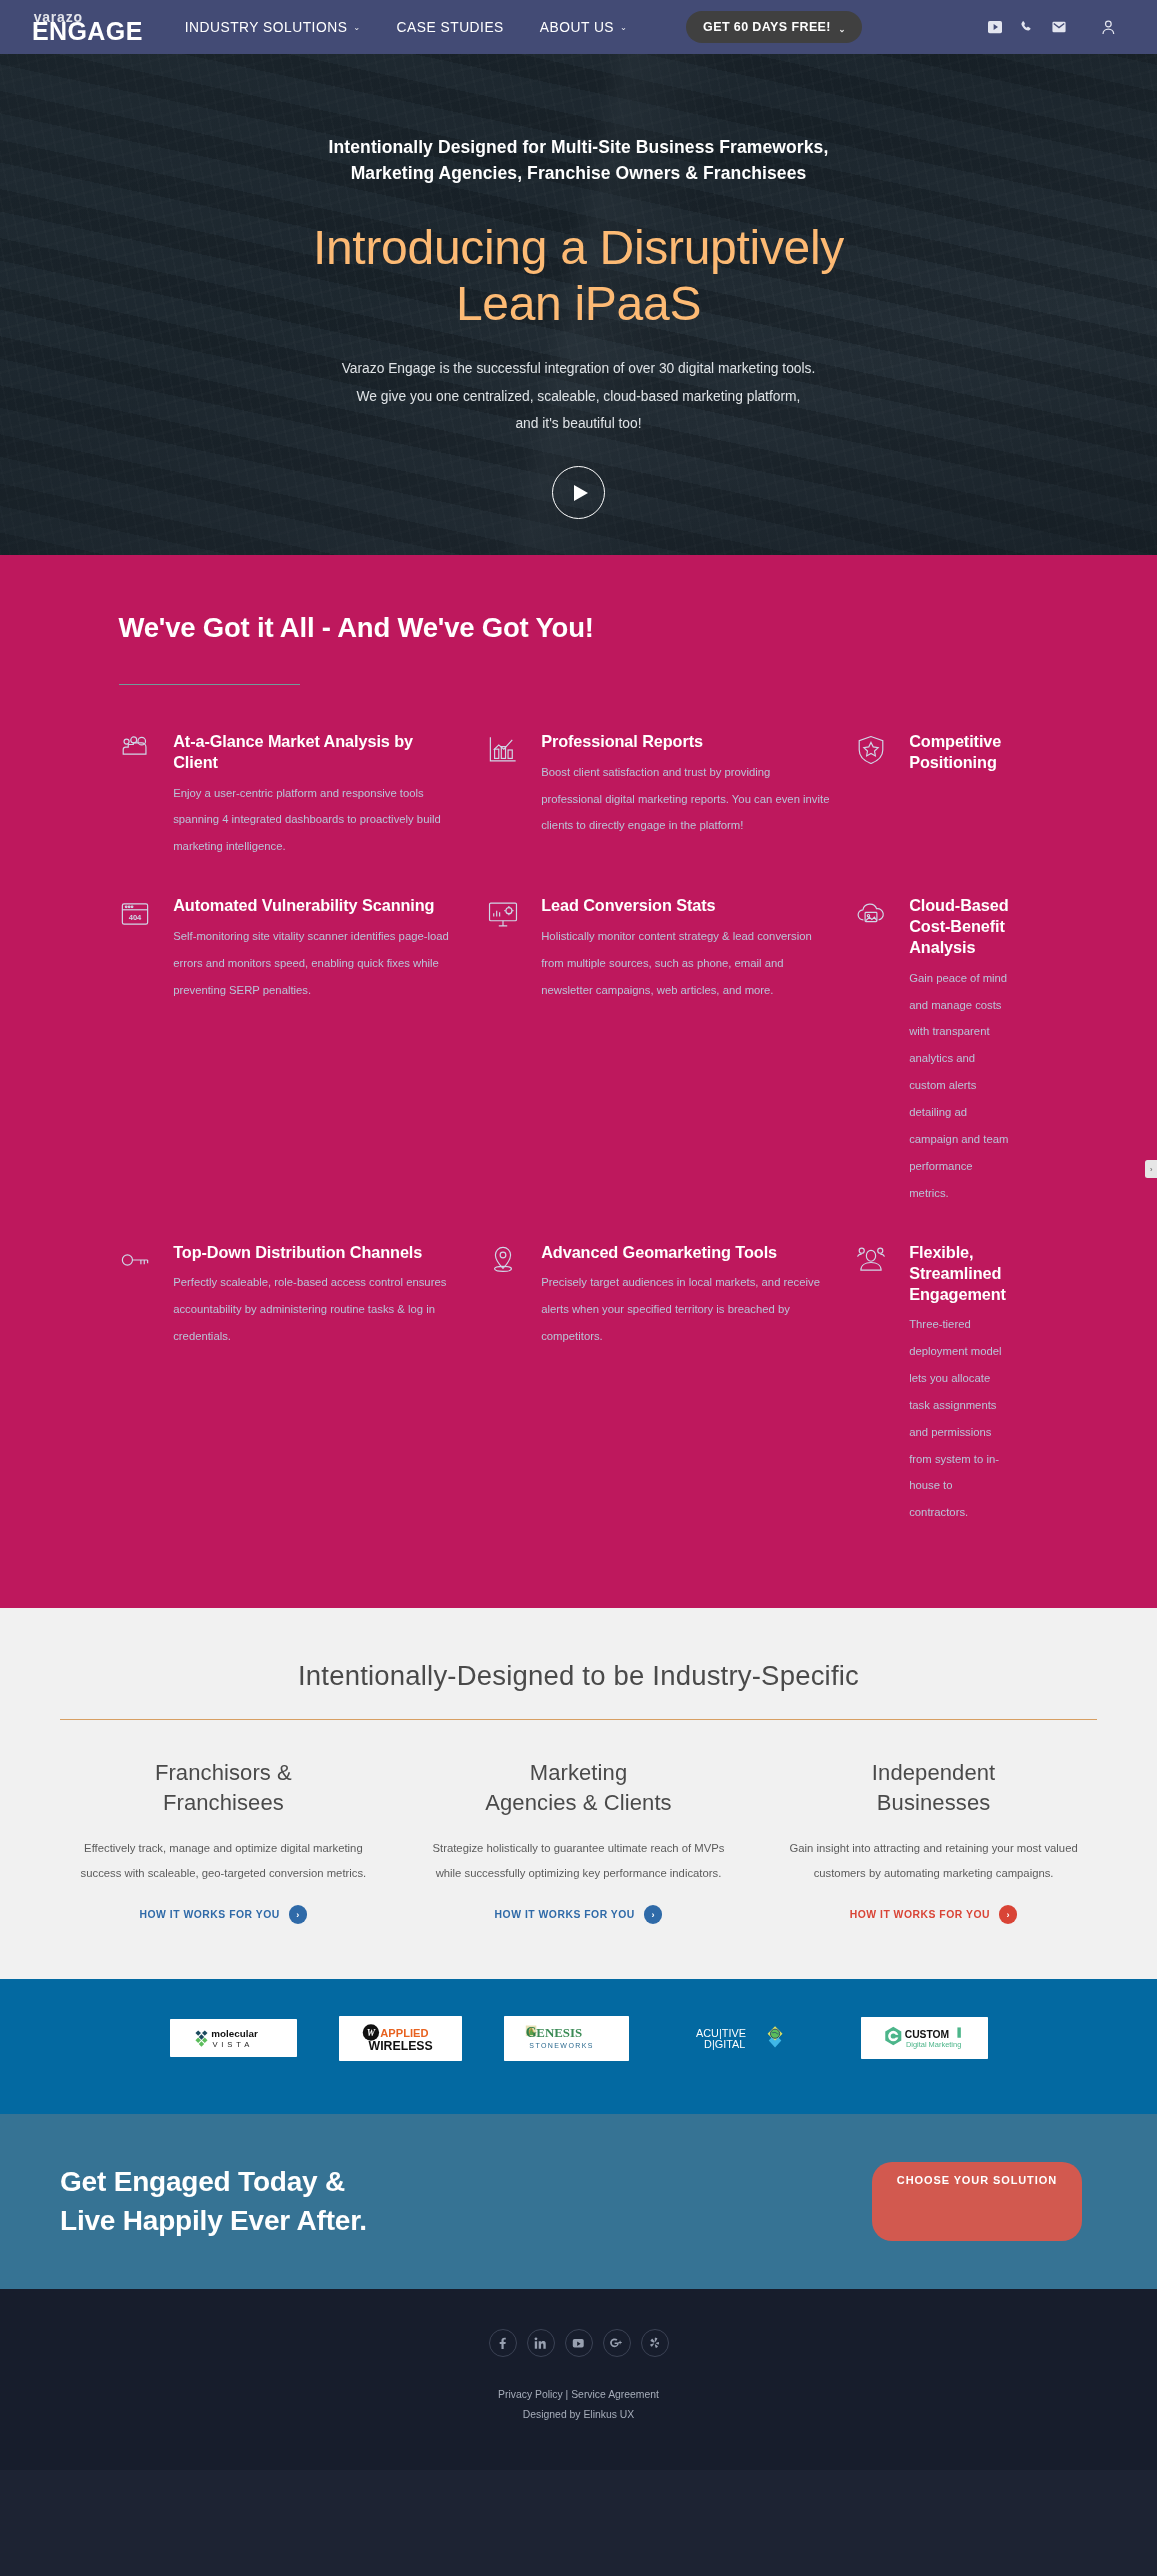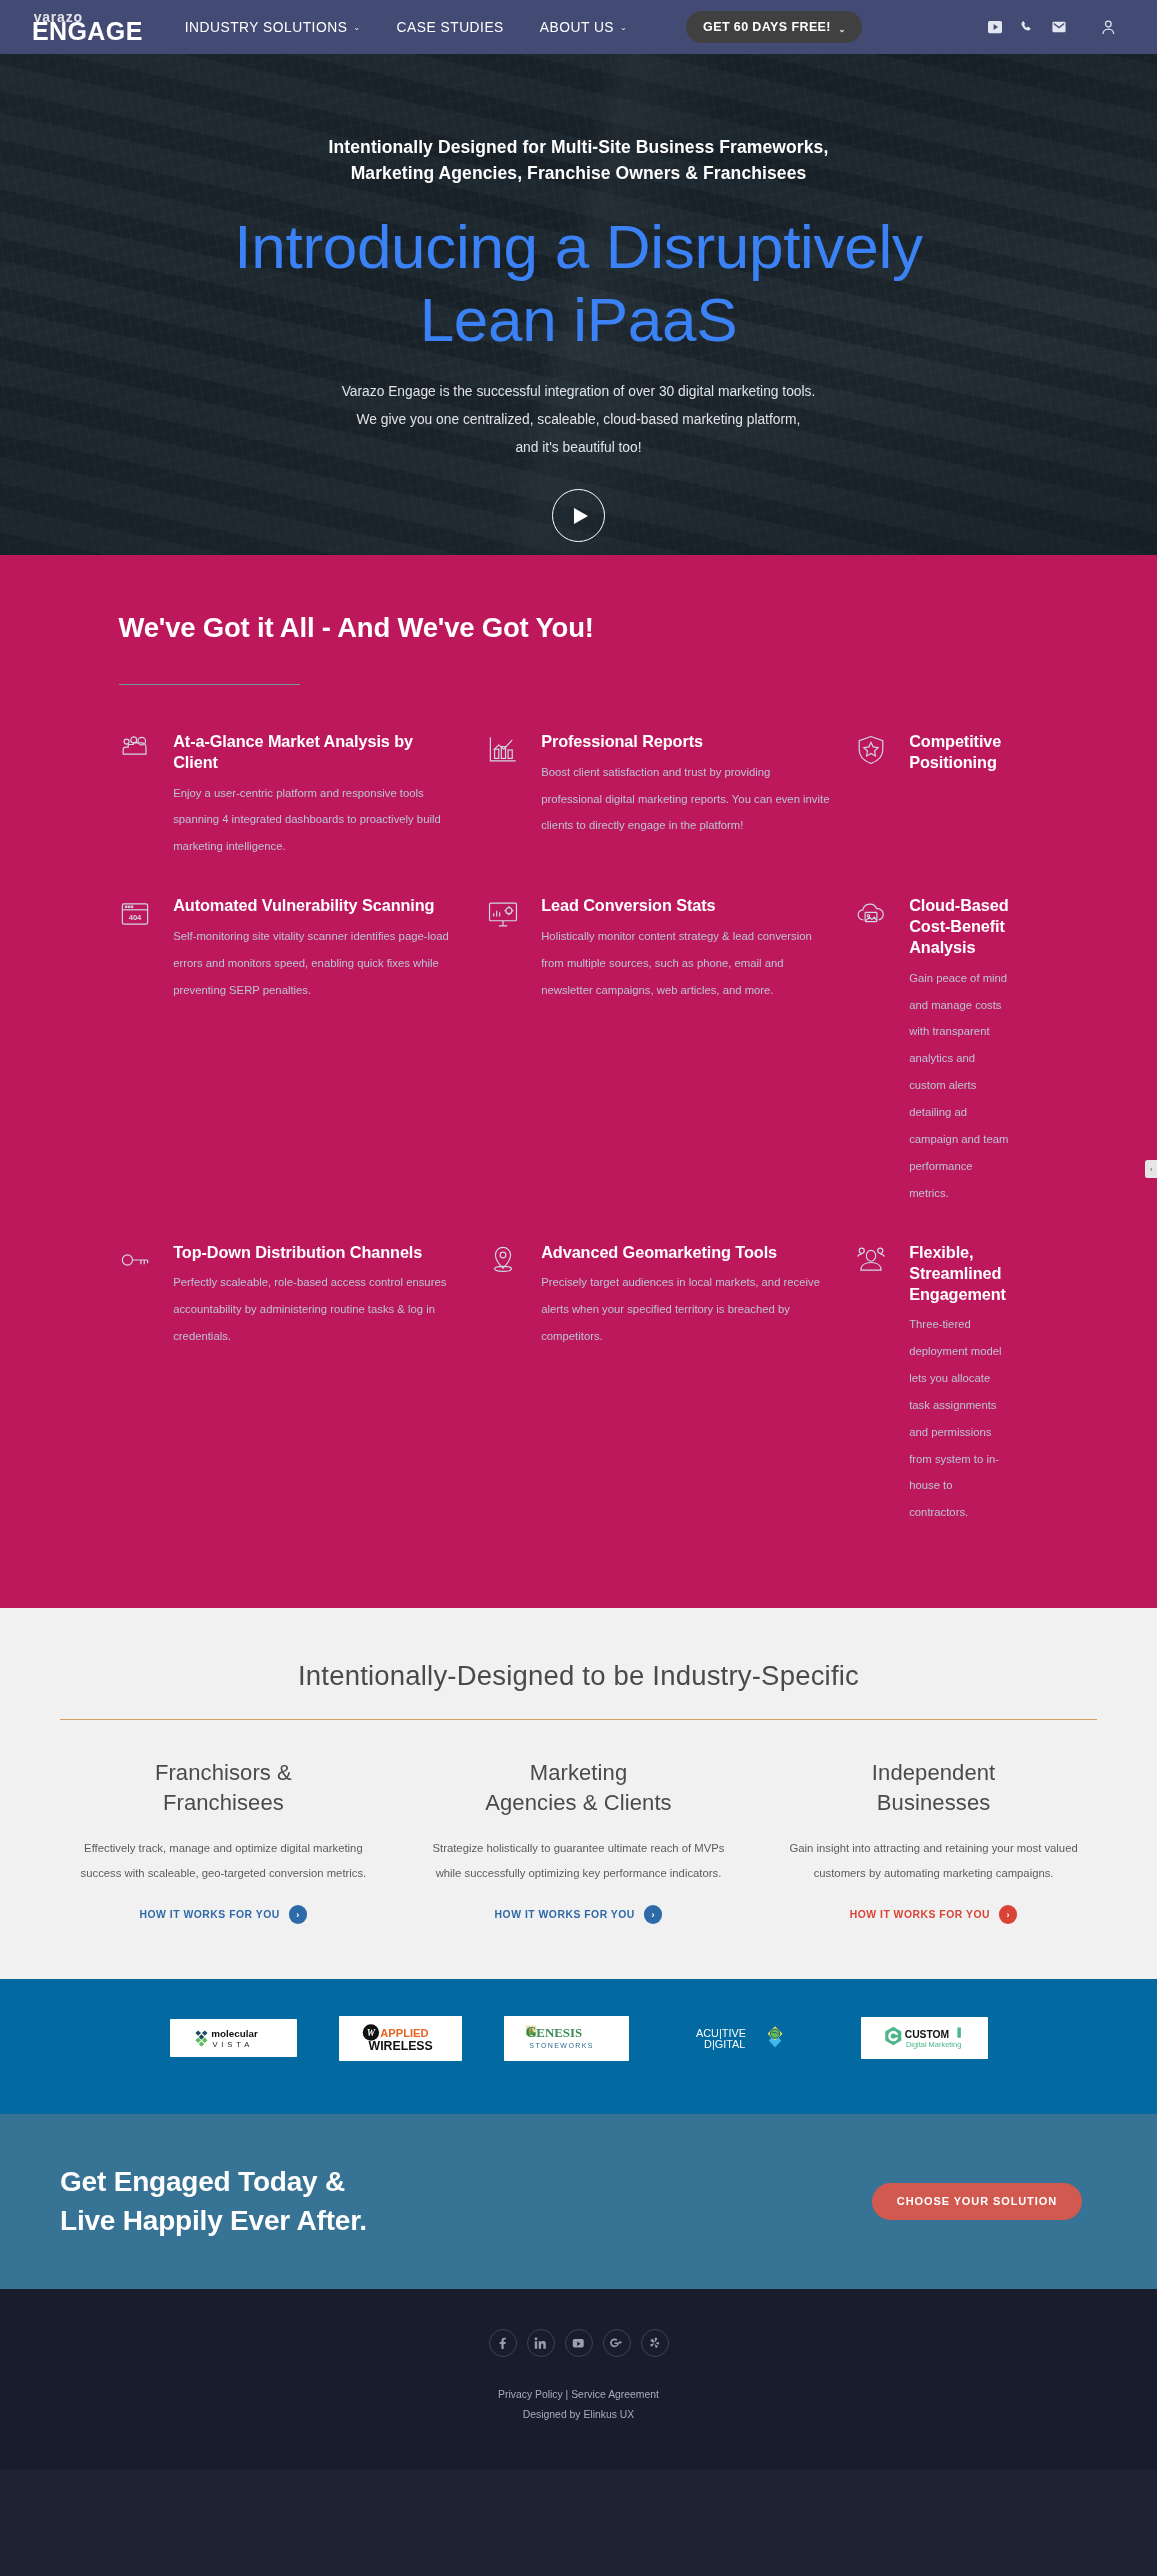--- a/index.html
+++ b/index.html
@@ -71,22 +71,22 @@
   .hero-overlay {
     position: absolute; inset: 0;
     background: linear-gradient(180deg, rgba(22,30,37,.55) 0%, rgba(22,30,37,.42) 55%, rgba(22,30,37,.62) 100%);
   }
   .hero-inner { position: relative; z-index: 2; width: 100%; text-align: center; }
   .hero-eyebrow {
     color: #fff; font-weight: 700; font-size: 17.5px; line-height: 1.5;
     margin-top: 80px; letter-spacing: 0.1px;
   }
   .hero-title {
-    color: #3b82f6; font-weight: 400; font-size: 62px; line-height: 1.18;
-    margin-top: 23px; letter-spacing: -0.3px;
+    color: #fdba74; font-weight: 400; font-size: 48px; line-height: 1.18;
+    margin-top: 33px; letter-spacing: -0.3px;
   }
   .hero-sub {
     color: #dfe3e6; font-size: 13.8px; line-height: 2.0;
     margin-top: 22.5px;
   }
   .play-btn {
     width: 53px; height: 53px; border: 1.7px solid #fff; border-radius: 50%;
     margin: 28px auto 0; display: flex; align-items: center; justify-content: center;
     cursor: pointer;
   }
@@ -177,21 +177,21 @@
   .lg-genesis   { width: 125px; height: 45px; }
   .lg-acuitive  { width: 148px; height: 42px; background: transparent; }
   .lg-customi   { width: 127px; height: 42px; }
   .logo-card svg { width: 100%; height: 100%; }
 
   
   .cta-band {
     background: #367394; padding: 48px 0 48px;
   }
   .cta-row {
-    display: flex; align-items: center; justify-content: space-between;
+    display: flex; justify-content: space-between;
     padding: 0 60px;
   }
   .cta-head {
     color: #fff; font-size: 28px; font-weight: 700; line-height: 1.42;
     letter-spacing: -0.2px;
   }
   .cta-btn {
     background: #d2594f; color: #fff; border-radius: 20px;
     padding: 12.5px 25px; font-size: 11px; font-weight: 700;
     letter-spacing: 0.9px; cursor: pointer; white-space: nowrap;

